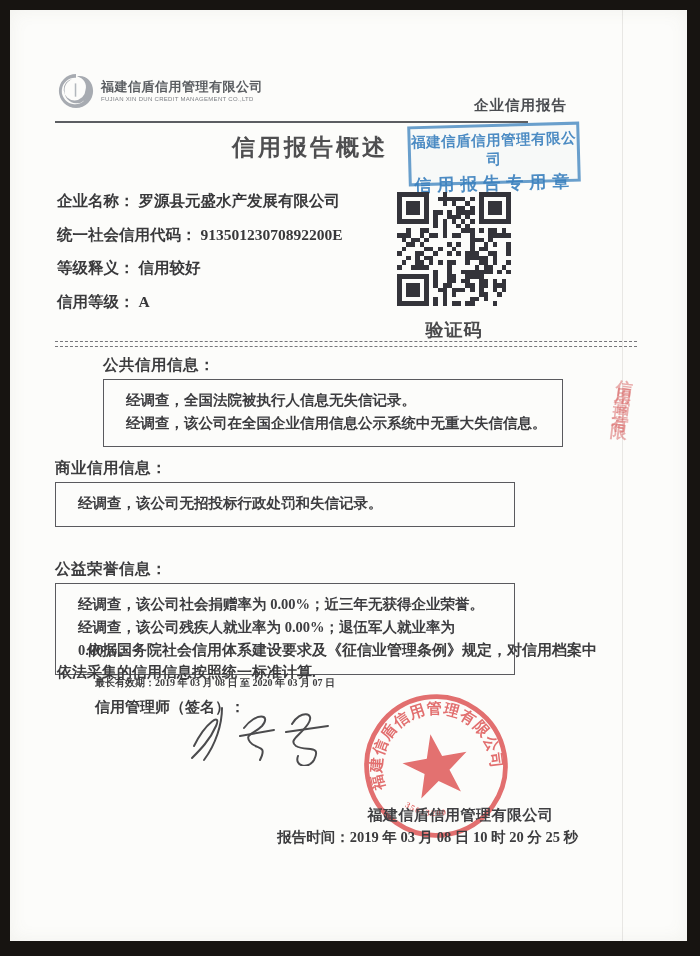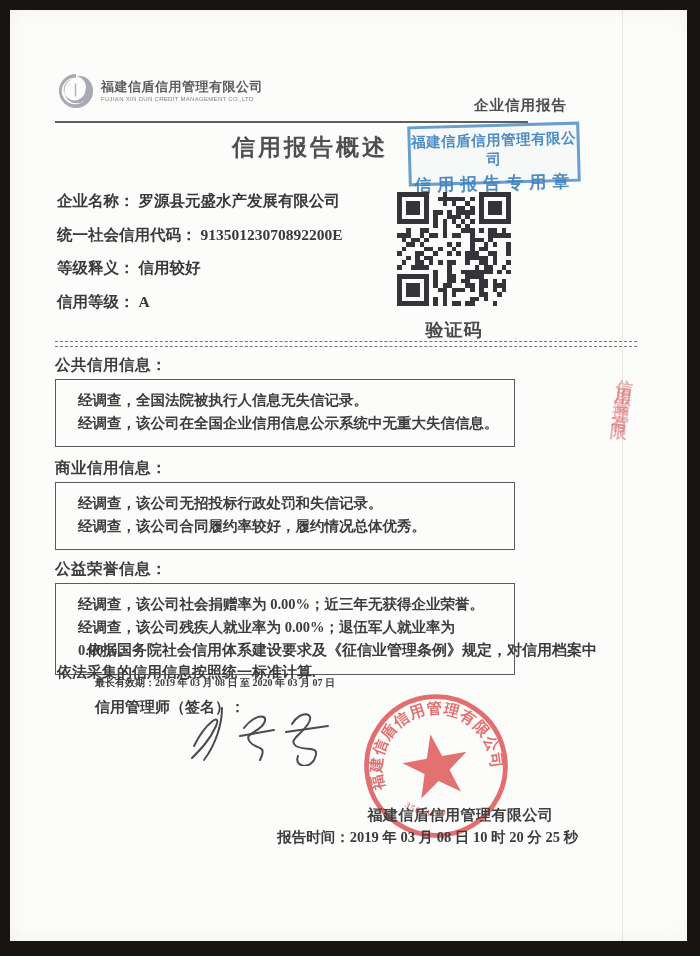--- a/index.html
+++ b/index.html
@@ -50,21 +50,21 @@
   .qr-box{width:114px;height:114px;margin:0 auto;}
   .qr-box svg{width:114px;height:114px;display:block;}
   .qr-caption{margin-top:12px;font-size:18px;font-weight:bold;color:#4a4a4c;letter-spacing:1px;}
   
   .section-divider{
     position:absolute;left:45px;right:50px;top:331px;height:4px;
     border-top:1.5px dashed #76767a;border-bottom:1.5px dashed #76767a;
   }
   
   .section{position:absolute;left:45px;width:460px;}
-  .sec1{top:345px;} .sec2{top:448px;} .sec3{top:549px;}
+  .sec1{top:345px;margin-left:48px;} .sec2{top:448px;} .sec3{top:549px;}
   .section-heading{font-size:15.5px;font-weight:bold;color:#3c3c3e;letter-spacing:.5px;margin-bottom:3px;}
   .section-box{
     border:1.2px solid #5a5a5e;
     padding:9px 12px 11px 22px;
     font-size:14.5px;color:#3d3d40;line-height:1.6;font-weight:bold;
   }
   
   .legal{position:absolute;left:47px;top:630px;width:548px;
     font-size:15px;color:#3c3c3e;line-height:1.45;text-indent:2em;font-weight:bold;}
   .validity{position:absolute;left:85px;top:666px;font-size:10px;font-weight:bold;color:#3c3c3e;}
@@ -440,21 +440,20 @@
       <div class="section-box">
         <div>经调查，全国法院被执行人信息无失信记录。</div>
         <div>经调查，该公司在全国企业信用信息公示系统中无重大失信信息。</div>
       </div>
     </div>
 
     <div class="section sec2">
       <div class="section-heading">商业信用信息：</div>
       <div class="section-box">
         <div>经调查，该公司无招投标行政处罚和失信记录。</div>
-        <div>经调查，该公司合同履约率较好，履约情况总体优秀。</div>
       </div>
     </div>
 
     <div class="section sec3">
       <div class="section-heading">公益荣誉信息：</div>
       <div class="section-box">
         <div>经调查，该公司社会捐赠率为 0.00%；近三年无获得企业荣誉。</div>
         <div>经调查，该公司残疾人就业率为 0.00%；退伍军人就业率为 0.00%。</div>
       </div>
     </div>

